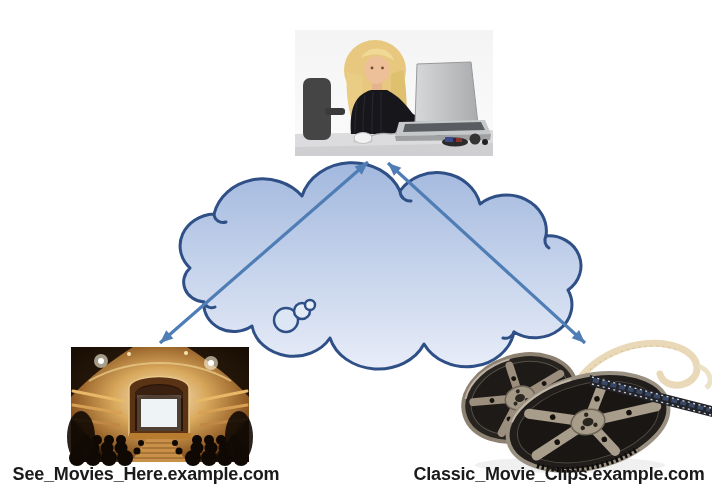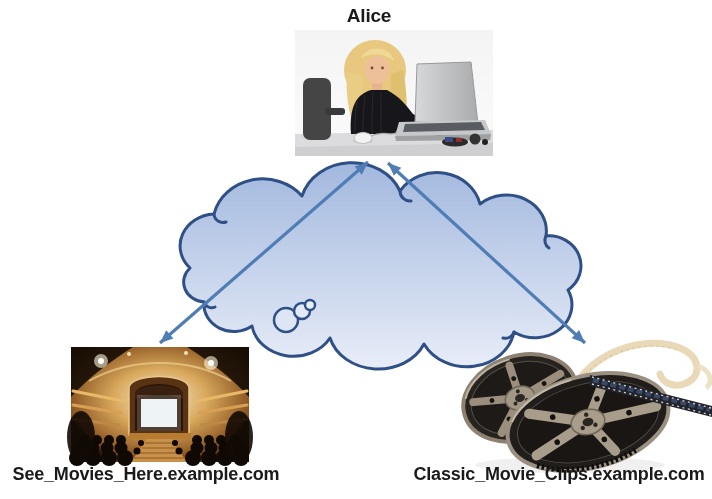--- a/index.html
+++ b/index.html
@@ -266,17 +266,16 @@
       <polygon points="368,162 361.8,174.7 354.6,166.4" fill="#4f7db5"></polygon>
       <polygon points="160,343 173.4,338.6 166.2,330.3" fill="#4f7db5"></polygon>
     </g>
     <g>
       <line x1="585" y1="343" x2="388" y2="163" stroke="#4f7db5" stroke-width="3.2"></line>
       <polygon points="388,163 401.3,167.7 393.9,175.8" fill="#4f7db5"></polygon>
       <polygon points="585,343 579.1,330.1 571.7,338.3" fill="#4f7db5"></polygon>
     </g>
   </svg>
 
-  <div id="alice-label" class="lbl">Alice</div>
   <div id="left-label" class="lbl">See_Movies_Here.example.com</div>
   <div id="right-label" class="lbl">Classic_Movie_Clips.example.com</div>
 
 </div>
 
 </body></html>

